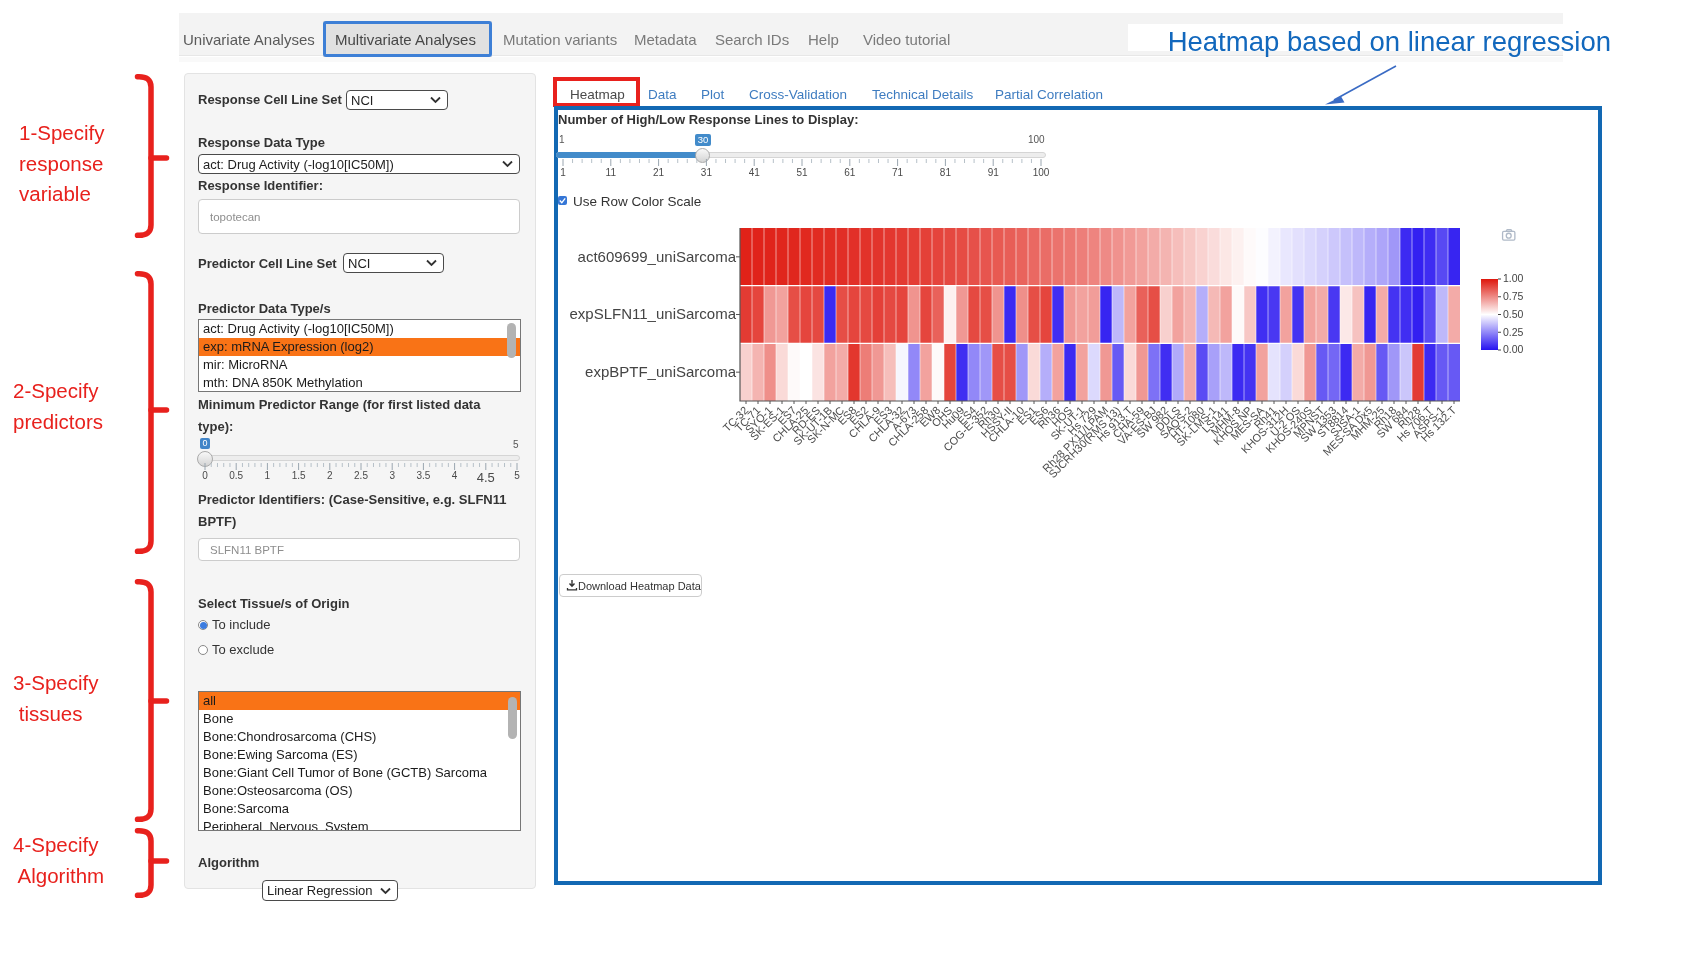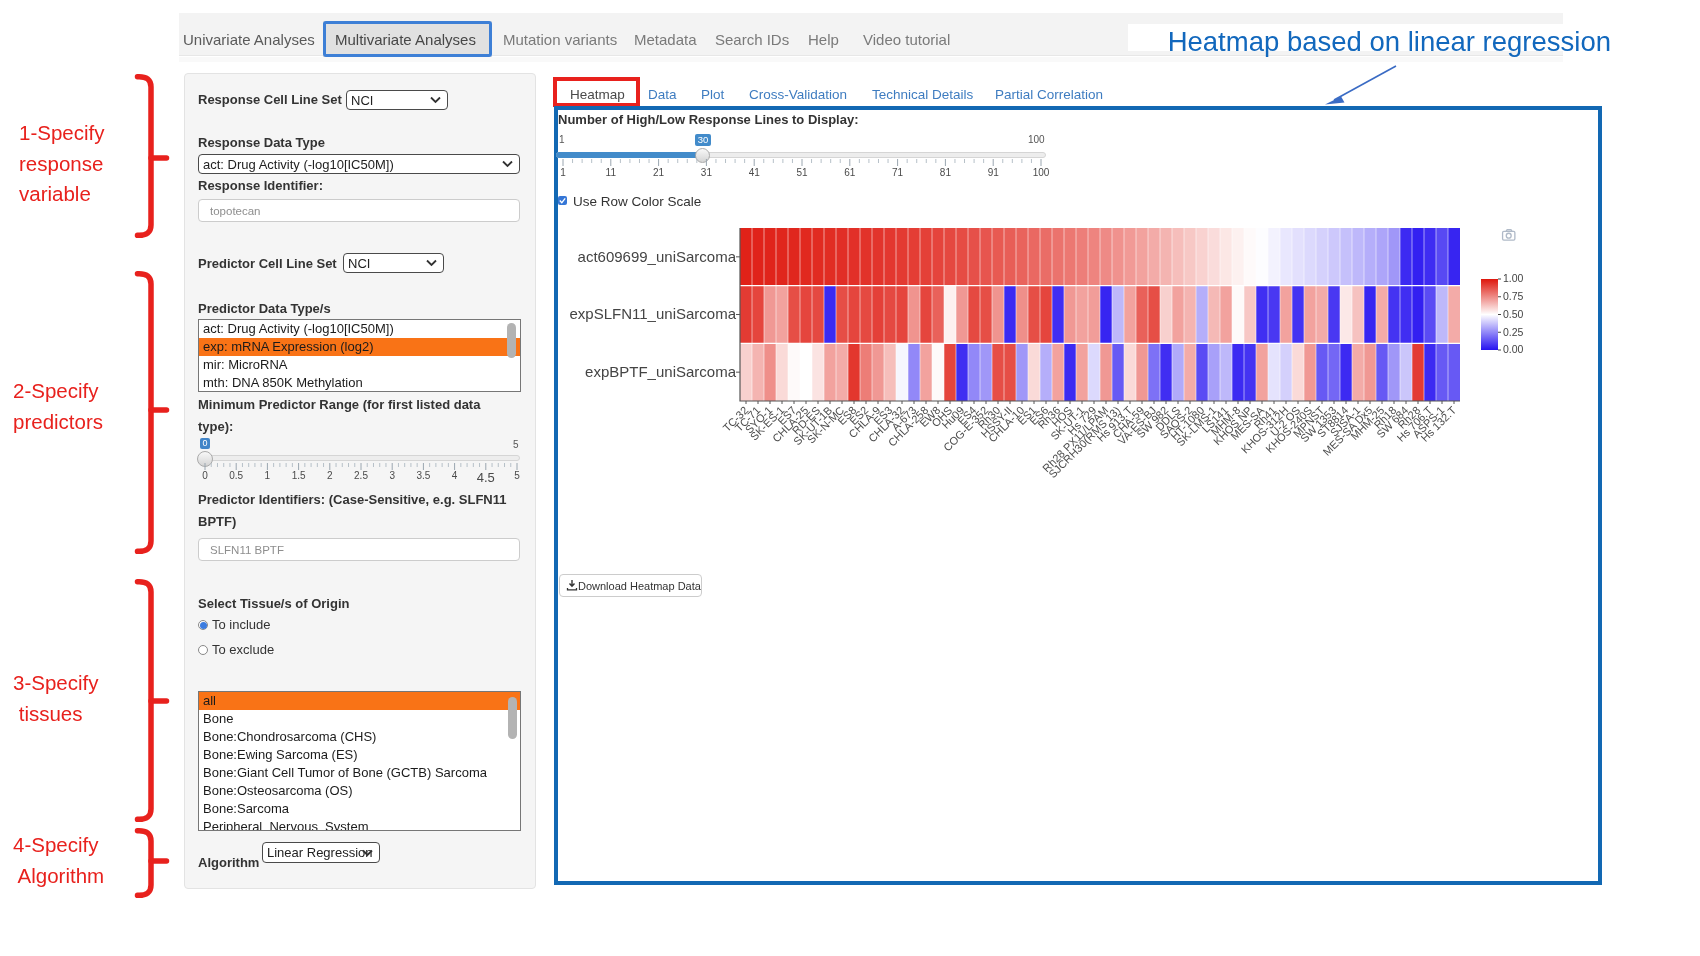--- a/index.html
+++ b/index.html
@@ -35,21 +35,21 @@
 <div class="abs" style="left:184px;top:73px;width:352px;height:816px;background:#f5f5f5;border:1px solid #e3e3e3;border-radius:4px"></div>
 <div class="abs lbl" style="left:198px;top:92px">Response Cell Line Set</div>
 <div class="fake-select" style="left:346px;top:90px;width:102px;height:20px">NCI<svg class="chev" width="11" height="7">
         <path d="M1,1 L5.5,5.5 L10,1" stroke="#333" stroke-width="1.8" fill="none"></path>
       </svg></div>
 <div class="abs lbl" style="left:198px;top:135px">Response Data Type</div>
 <div class="fake-select" style="left:198px;top:154px;width:322px;height:20px">act: Drug Activity (-log10[IC50M])<svg class="chev" width="11" height="7">
         <path d="M1,1 L5.5,5.5 L10,1" stroke="#333" stroke-width="1.8" fill="none"></path>
       </svg></div>
 <div class="abs lbl" style="left:198px;top:178px">Response Identifier:</div>
-<div class="tin" style="left:198px;top:199px;width:322px;height:23px">topotecan</div>
+<div class="tin" style="left:198px;top:199px;width:322px;height:35px">topotecan</div>
 <div class="abs lbl" style="left:198px;top:256px">Predictor Cell Line Set</div>
 <div class="fake-select" style="left:343px;top:253px;width:101px;height:20px">NCI<svg class="chev" width="11" height="7">
         <path d="M1,1 L5.5,5.5 L10,1" stroke="#333" stroke-width="1.8" fill="none"></path>
       </svg></div>
 <div class="abs lbl" style="left:198px;top:301px">Predictor Data Type/s</div>
 <div class="listbox" style="left:198px;top:319px;width:323px;height:73px">
       <div class="it">act: Drug Activity (-log10[IC50M])</div>
       <div class="it sel">exp: mRNA Expression (log2)</div>
       <div class="it">mir: MicroRNA</div>
       <div class="it">mth: DNA 850K Methylation</div>
@@ -88,21 +88,21 @@
       <div class="it">Bone</div>
       <div class="it">Bone:Chondrosarcoma (CHS)</div>
       <div class="it">Bone:Ewing Sarcoma (ES)</div>
       <div class="it">Bone:Giant Cell Tumor of Bone (GCTB) Sarcoma</div>
       <div class="it">Bone:Osteosarcoma (OS)</div>
       <div class="it">Bone:Sarcoma</div>
       <div class="it">Peripheral_Nervous_System</div>
     </div>
 <div class="abs" style="left:508px;top:697px;width:9px;height:42px;background:#b3b3b3;border-radius:5px"></div>
 <div class="abs lbl" style="left:198px;top:855px">Algorithm</div>
-<div class="fake-select" style="left:262px;top:842px;width:118px;height:21px">Linear Regression<svg class="chev" width="11" height="7">
+<div class="fake-select" style="left:262px;top:880px;width:136px;height:21px">Linear Regression<svg class="chev" width="11" height="7">
         <path d="M1,1 L5.5,5.5 L10,1" stroke="#333" stroke-width="1.8" fill="none"></path>
       </svg></div>
 <svg width="180" height="956" viewBox="0 0 180 956" style="position:absolute;left:0;top:0">
       <path d="M137.5,76.7 Q151,76.0 151,87.0 L151,225.0 Q151,236.0 137.5,235.3" stroke="#e8211d" stroke-width="5.5" fill="none" stroke-linecap="round"></path>
       <path d="M151,158.0 H166.5" stroke="#e8211d" stroke-width="5.5" fill="none" stroke-linecap="round"></path>
       <path d="M137.5,273.7 Q151,273.0 151,284.0 L151,541.0 Q151,552.0 137.5,551.3" stroke="#e8211d" stroke-width="5.5" fill="none" stroke-linecap="round"></path>
       <path d="M151,410.0 H166.5" stroke="#e8211d" stroke-width="5.5" fill="none" stroke-linecap="round"></path>
       <path d="M137.5,581.7 Q151,581.0 151,592.0 L151,809.0 Q151,820.0 137.5,819.3" stroke="#e8211d" stroke-width="5.5" fill="none" stroke-linecap="round"></path>
       <path d="M151,701.0 H166.5" stroke="#e8211d" stroke-width="5.5" fill="none" stroke-linecap="round"></path>
       <path d="M137.5,830.7 Q151,830.0 151,841.0 L151,885.0 Q151,896.0 137.5,895.3" stroke="#e8211d" stroke-width="5.5" fill="none" stroke-linecap="round"></path>

